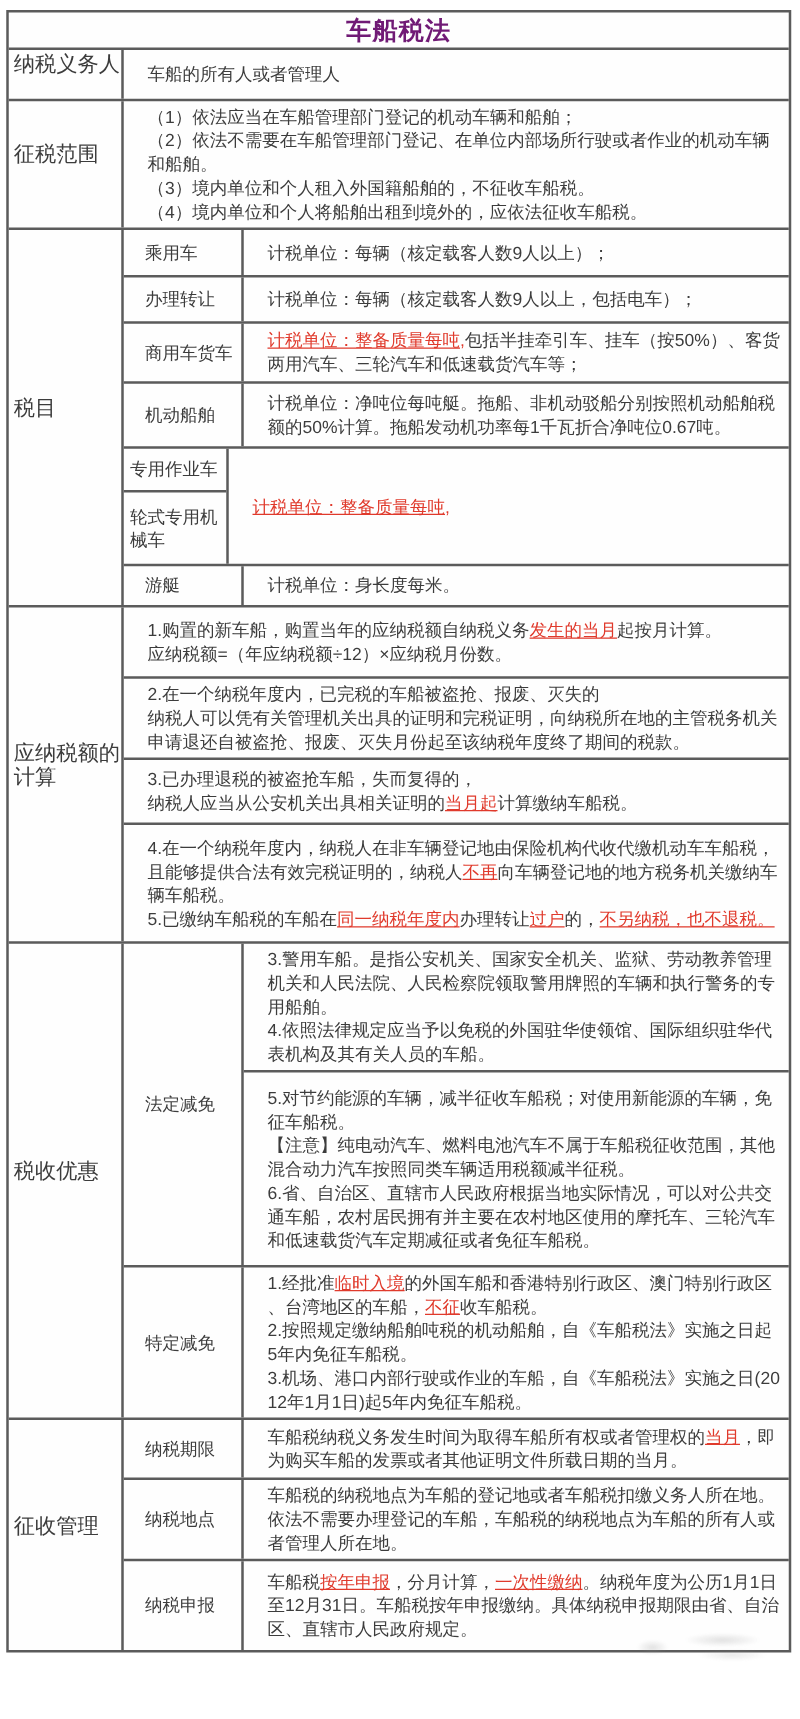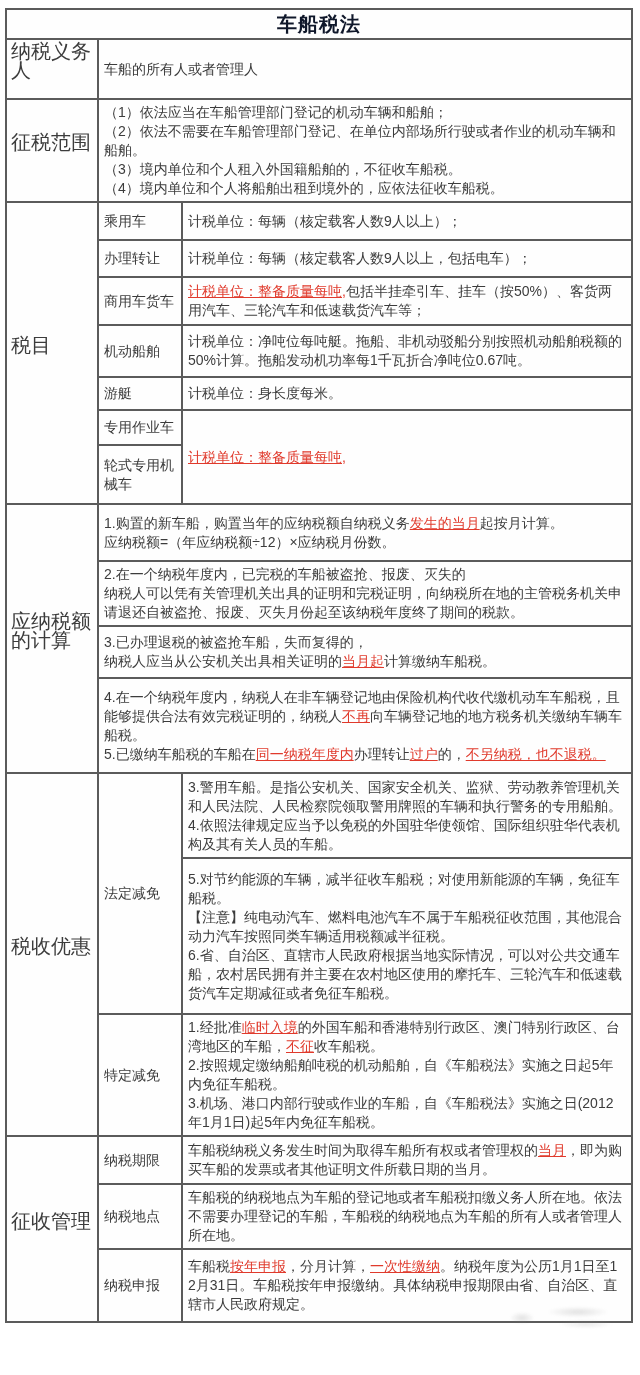--- a/index.html
+++ b/index.html
@@ -17,55 +17,55 @@
     position: absolute;
     left: 5px;
     top: 8px;
     width: 628px;
     border: 2px solid var(--border, #5b5b5b);
     background: #fefefe;
   }
   .trow { display: flex; border-bottom: 2px solid var(--border, #5b5b5b); }
   .trow:last-child { border-bottom: none; }
   .title-row { justify-content: center; align-items: center; min-height: 30px; }
-  .title { font-size: 20px; font-weight: bold; color: #0f172a; letter-spacing: 1px; }
+  .title { font-size: 20px; font-weight: bold; color: #701a75; letter-spacing: 1px; }
   .lbl {
     flex: 0 0 92px; width: 92px;
     border-right: 2px solid var(--border, #5b5b5b);
     display: flex; align-items: center;
     padding: 2px 1px 18px 4px;
-    font-size: 20px; line-height: 19px;
+    font-size: 17px; line-height: 19px;
     word-break: break-all; line-break: anywhere;
   }
   .sublbl {
     flex: 0 0 84px; width: 84px;
     border-right: 2px solid var(--border, #5b5b5b);
     display: flex; align-items: center;
     padding: 2px 2px 2px 5px;
     font-size: 14px; line-height: 19px;
-    word-break: break-all; line-break: anywhere;
+    word-break: break-all; line-break: anywhere; margin-left: 12px;
   }
   .substack {
     flex: 0 0 84px; width: 84px;
     display: flex; flex-direction: column;
     border-right: 2px solid var(--border, #5b5b5b);
   }
   .sublbl2 {
     display: flex; align-items: center;
     padding: 2px 2px 2px 5px;
     font-size: 14px; line-height: 19px;
     word-break: break-all; line-break: anywhere;
   }
   .stack { flex: 1; display: flex; flex-direction: column; min-width: 0; }
   .srow { display: flex; border-bottom: 2px solid var(--border, #5b5b5b); flex: 1; }
   .srow:last-child { border-bottom: none; }
   .cnt {
     flex: 1; min-width: 0;
     display: flex; align-items: center;
-    padding: 3px 7px 3px 5px;
+    padding: 3px 7px 3px 19px;
     font-size: 14px; line-height: 19px;
   }
   .rich { white-space: pre-wrap; word-break: break-all; line-break: anywhere; width: 100%; }
   .red { color: var(--red, #e03a2c); text-decoration: underline; }
   .watermark {
     position: absolute;
     left: 508px; top: 1298px;
     width: 120px; height: 34px;
     background:
       radial-gradient(ellipse 18px 9px at 14px 20px, rgba(140,140,140,0.45), rgba(140,140,140,0) 70%),
@@ -124,32 +124,32 @@
             <div class="rich"><span class="red">计税单位：整备质量每吨,</span><span>包括半挂牵引车、挂车（按50%）、客货两用汽车、三轮汽车和低速载货汽车等；</span></div>
           </div>
         </div>
         <div class="srow">
           <div class="sublbl">机动船舶</div>
           <div class="cnt" style="min-height:50px">
             <div class="rich"><span>计税单位：净吨位每吨艇。拖船、非机动驳船分别按照机动船舶税额的50%计算。拖船发动机功率每1千瓦折合净吨位0.67吨。</span></div>
           </div>
         </div>
         <div class="srow">
+          <div class="substack">
+            <div class="sublbl2" style="min-height:35px;border-bottom:2px solid var(--border)">专用作业车</div>
+            <div class="sublbl2" style="flex:1">轮式专用机械车</div>
+          </div>
+          <div class="cnt" style="min-height:92px">
+            <div class="rich"><span class="red">计税单位：整备质量每吨,</span></div>
+          </div>
+        </div>
+        <div class="srow">
           <div class="sublbl">游艇</div>
           <div class="cnt" style="min-height:31px">
             <div class="rich"><span>计税单位：身长度每米。</span></div>
-          </div>
-        </div>
-        <div class="srow">
-          <div class="substack">
-            <div class="sublbl2" style="min-height:35px;border-bottom:2px solid var(--border)">专用作业车</div>
-            <div class="sublbl2" style="flex:1">轮式专用机械车</div>
-          </div>
-          <div class="cnt" style="min-height:92px">
-            <div class="rich"><span class="red">计税单位：整备质量每吨,</span></div>
           </div>
         </div>
       </div>
     </div>
 
     <div class="trow">
       <div class="lbl">应纳税额的计算</div>
       <div class="stack">
         <div class="srow">
           <div class="cnt" style="min-height:55px">

